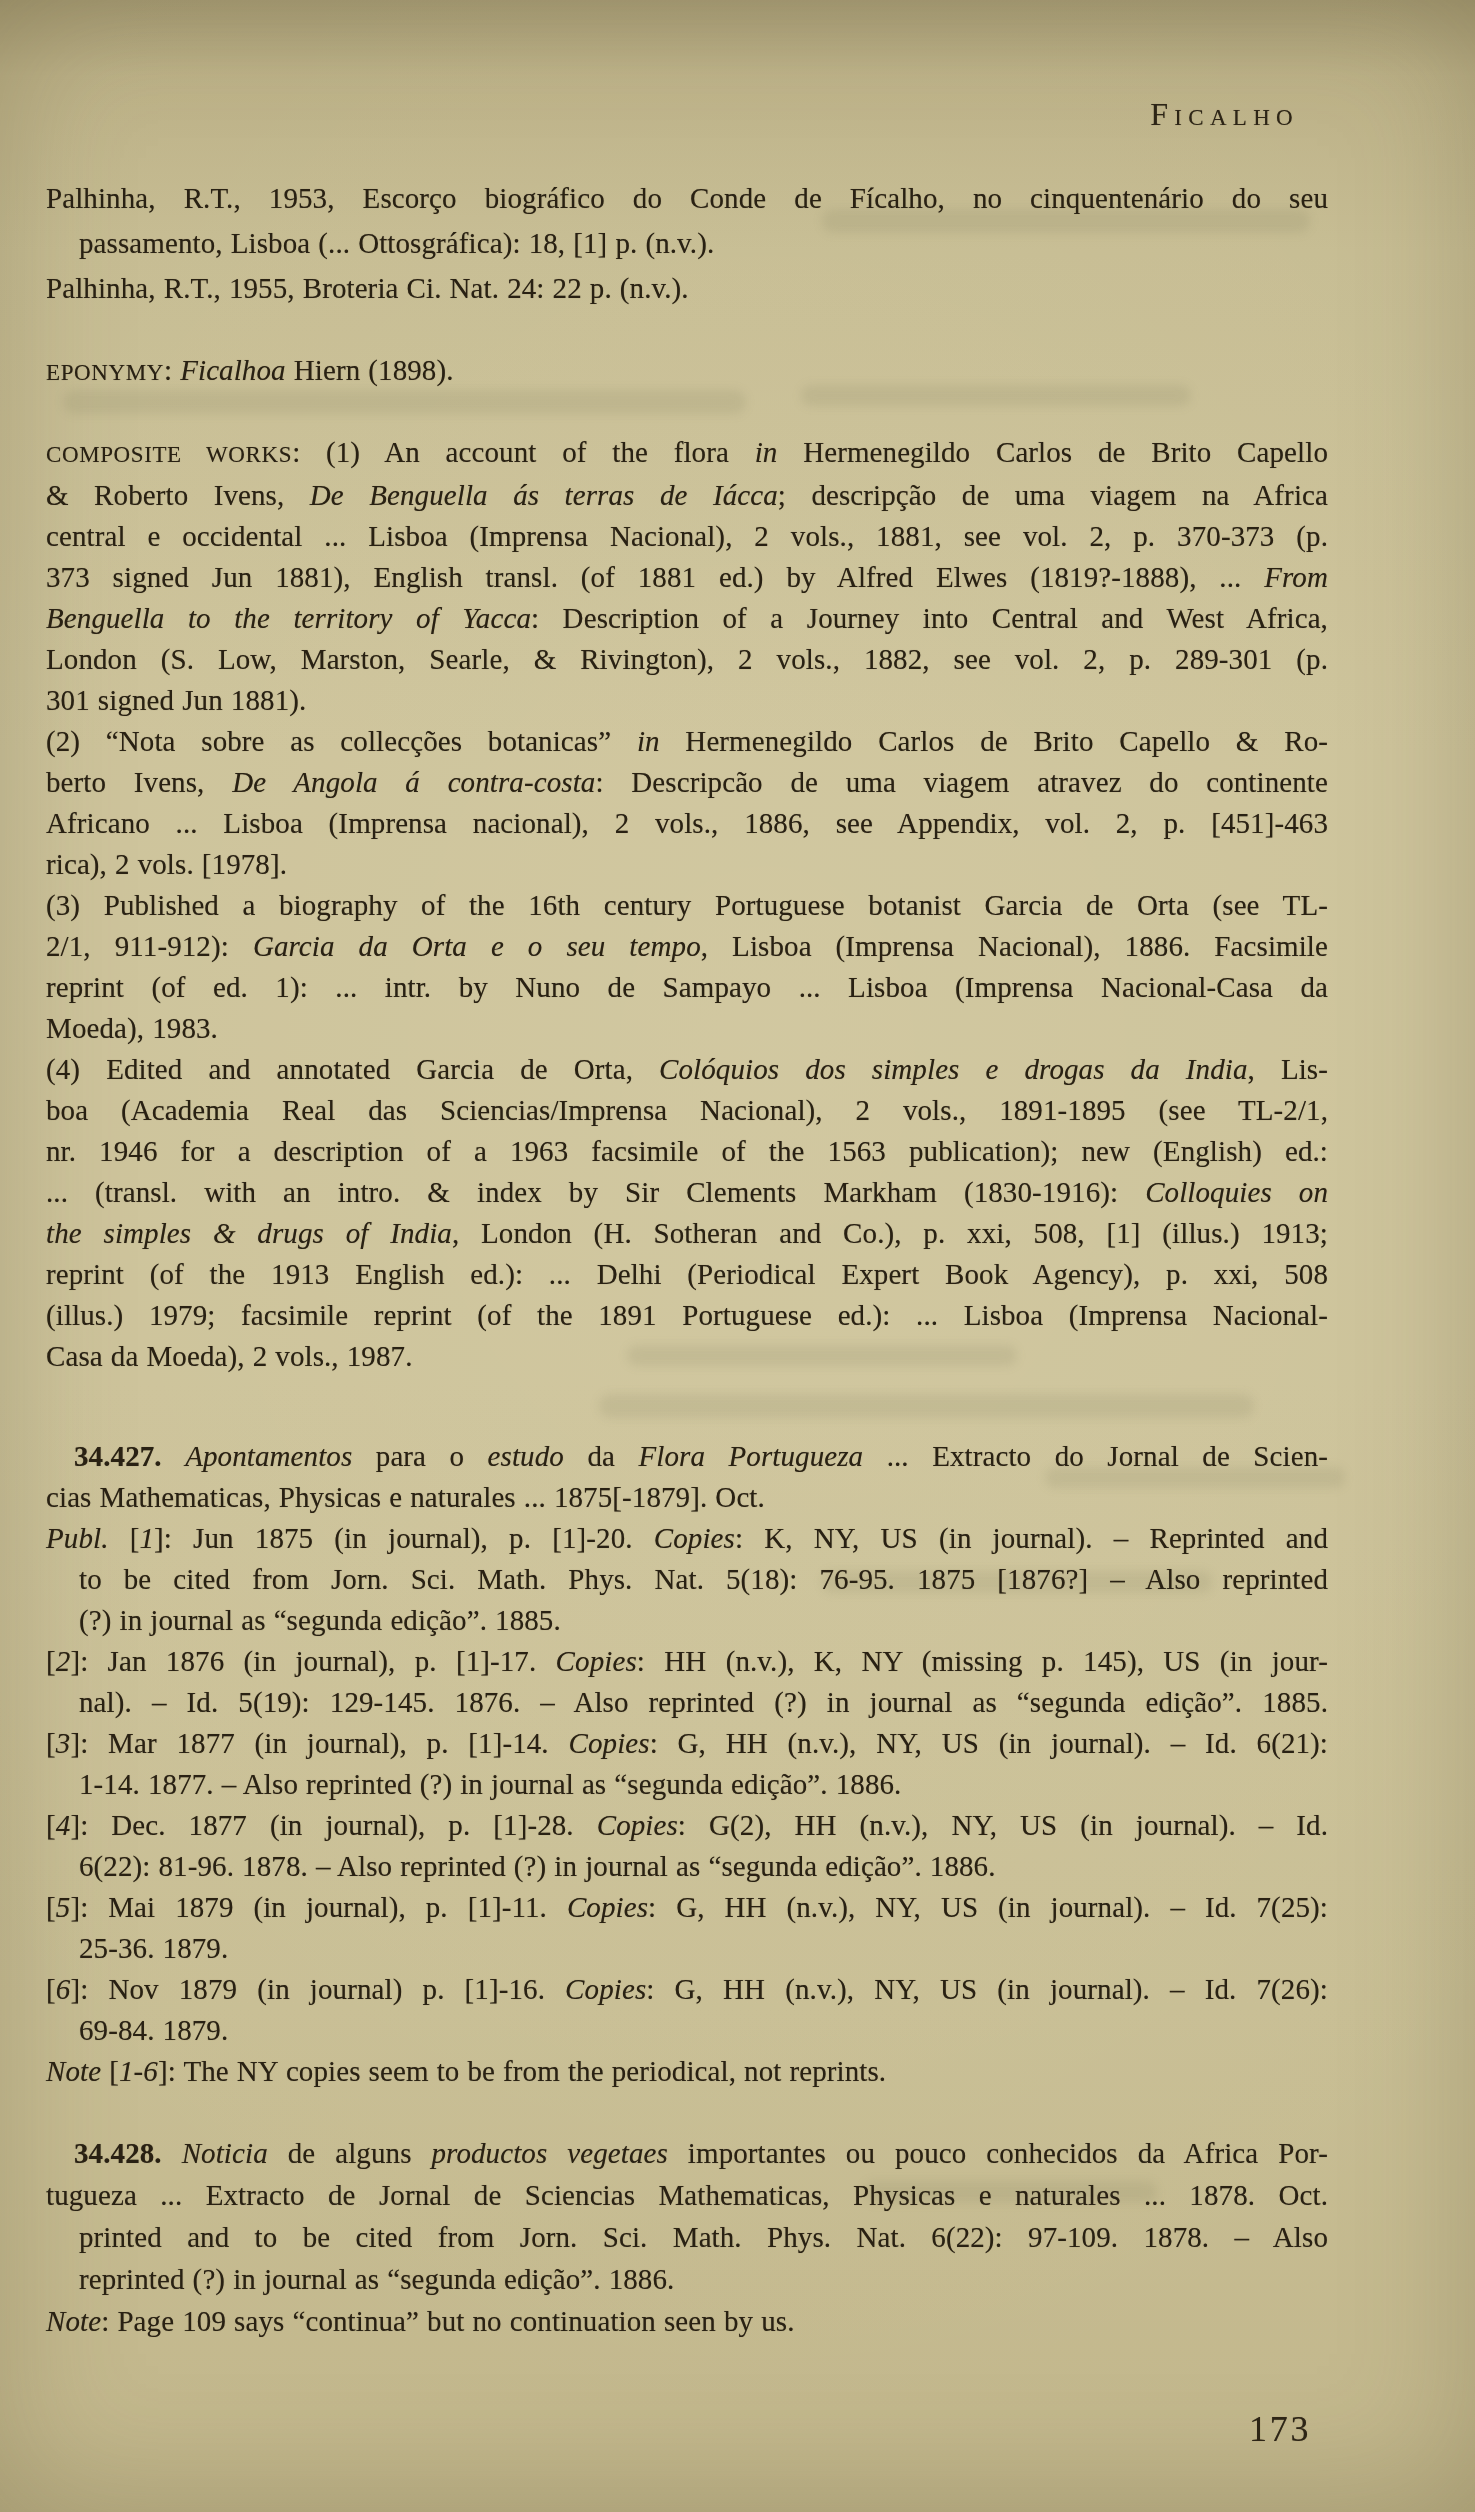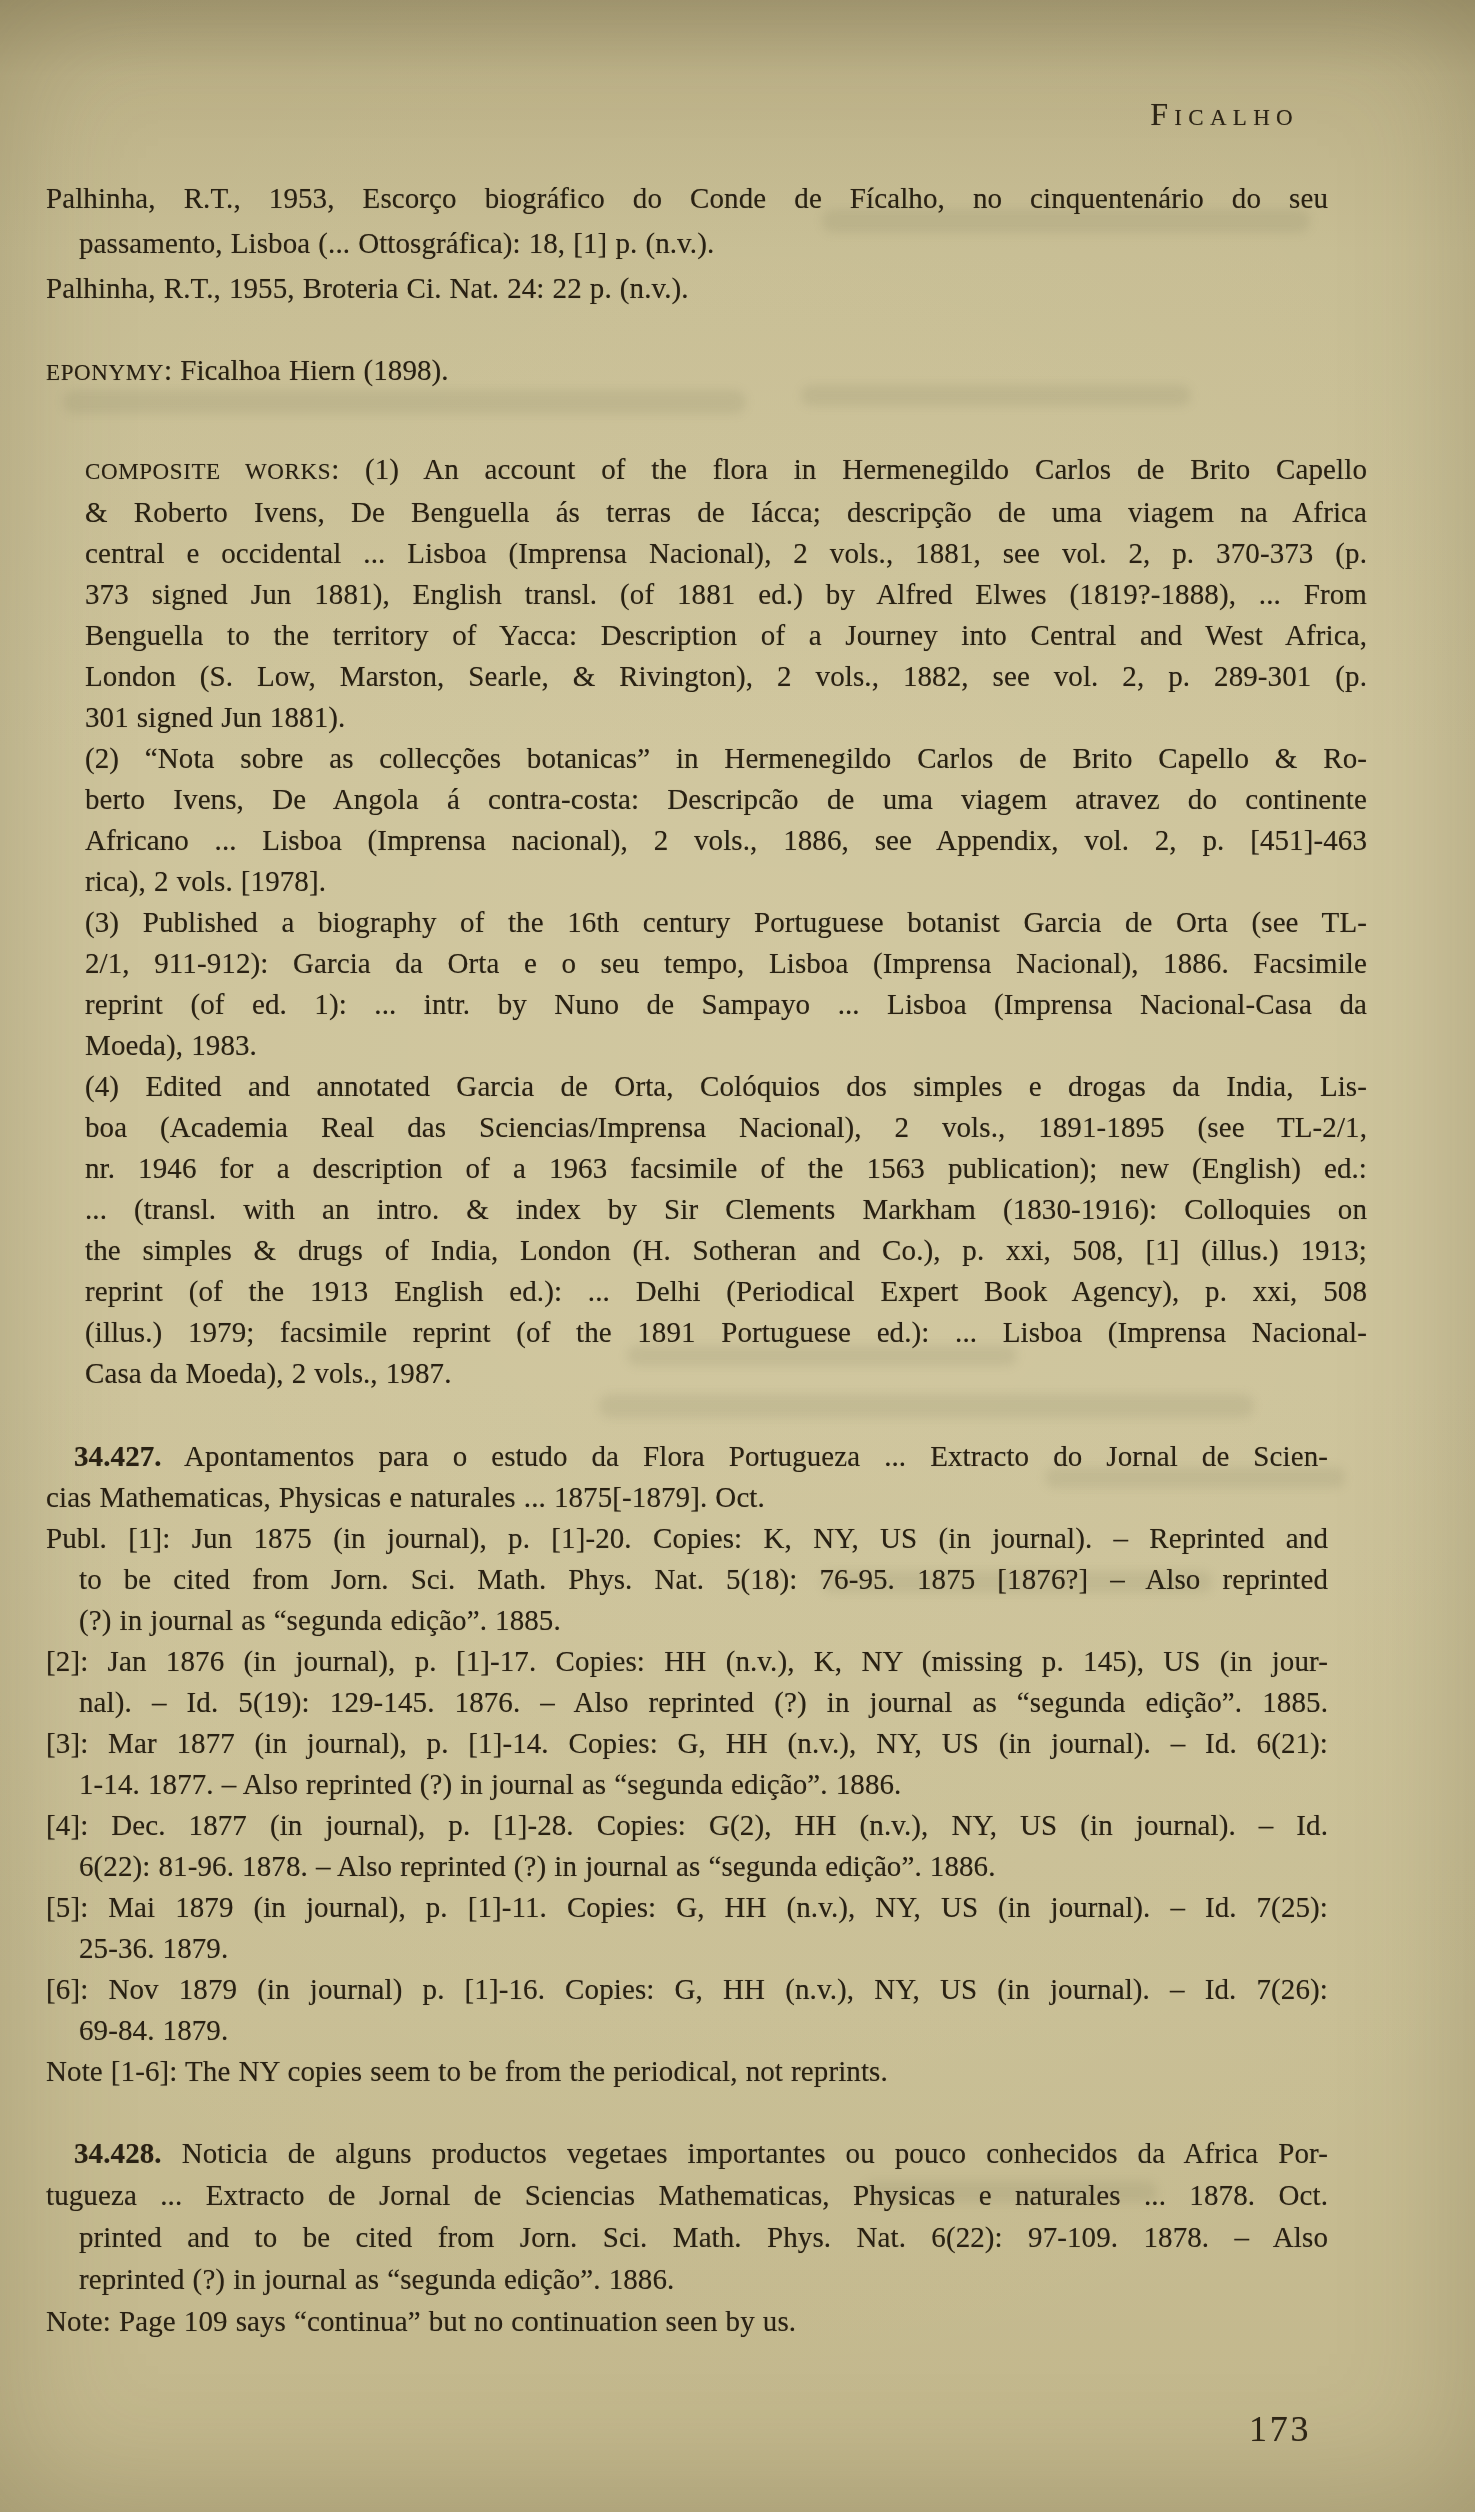--- a/index.html
+++ b/index.html
@@ -33,29 +33,29 @@
   }
   .running-head .caps{font-size:23px;}
 
   .txt{
     position:absolute;left:46px;width:1282px;
     font-size:29px;letter-spacing:0.1px;word-spacing:0.7px;
     text-shadow:0 0 0.8px rgba(42,33,18,0.42);
   }
   .sec-references{top:176px;line-height:45px;}
   .sec-eponymy{top:348px;line-height:45px;}
-  .sec-composite{top:449px;line-height:41px;margin-left:39px;}
+  .sec-composite{top:432px;line-height:41px;}
   .sec-427{top:1436px;line-height:41px;}
   .sec-428{top:2132px;line-height:42px;}
 
   .line{text-align:justify;text-align-last:justify;}
   .line.short{text-align-last:left;}
   .line.indent{padding-left:33px;}
 
-  .it{}
+  .it{font-style:italic;}
   .b{font-weight:bold;margin-left:28px;}
   .sc{font-size:23px;letter-spacing:0.6px;}
 
   .page-number{
     position:absolute;top:2408px;left:1249px;
     font-size:36px;letter-spacing:2.8px;color:#2d2516;
     text-shadow:0 0 0.7px rgba(42,33,18,0.45);
   }
 </style>
 </head>

